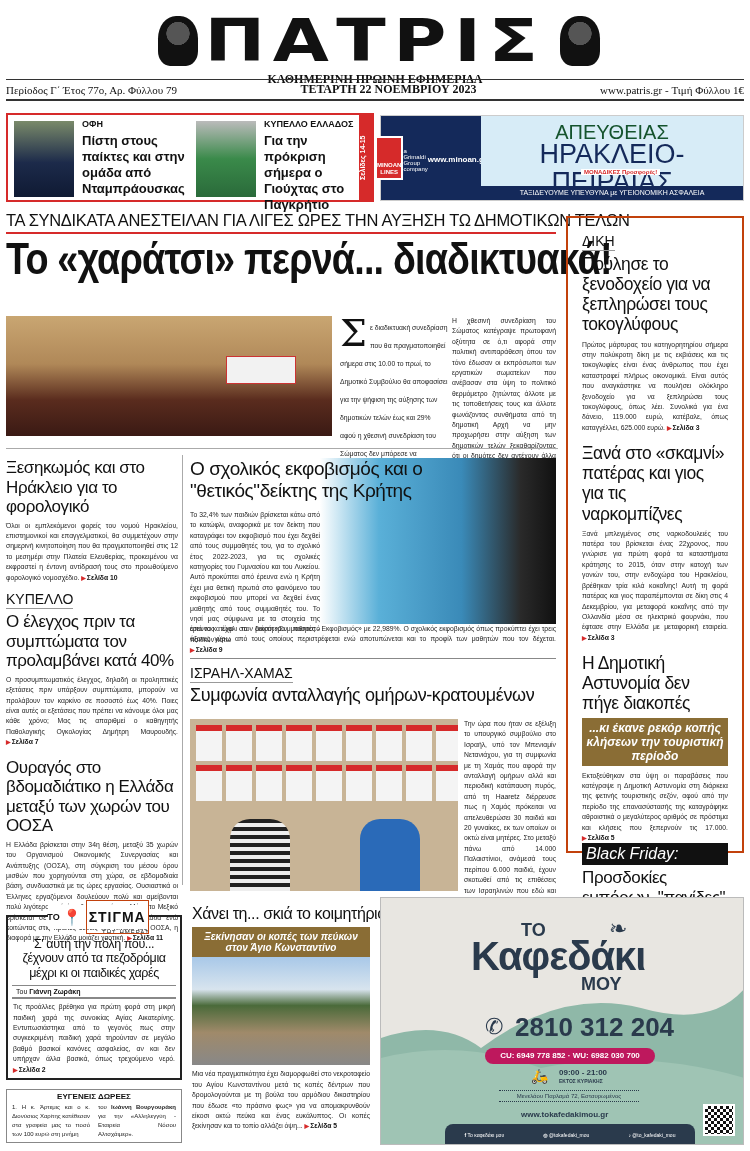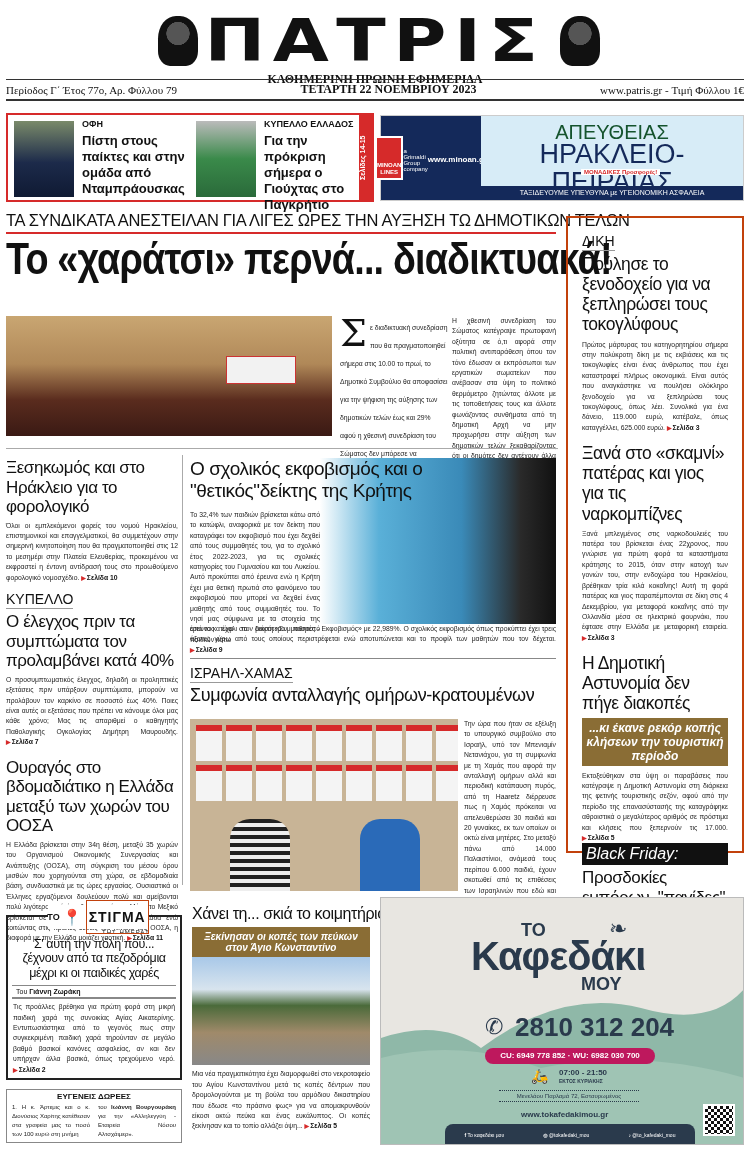--- a/index.html
+++ b/index.html
@@ -202,21 +202,21 @@
     <path d="M0 160 Q80 140 160 170 Q260 150 364 180 L364 248 L0 248Z" fill="#9fc4b4"></path>
   </svg>
   <div class="abs" style="left:140px;top:22px;font-size:18px;font-weight:bold;color:#2a3a4c">ΤΟ</div>
   <div class="abs" style="left:90px;top:36px;font-size:40px;font-weight:bold;color:#2a3a4c;letter-spacing:-1px">Καφεδάκι</div>
   <div class="abs" style="left:200px;top:76px;font-size:18px;font-weight:bold;color:#2a3a4c">ΜΟΥ</div>
   <div class="abs" style="left:228px;top:18px;font-size:22px;color:#2a3a4c">❧</div>
   <div class="abs" style="left:104px;top:116px;font-size:22px;color:#2a3a4c">✆</div>
   <div class="abs" style="left:134px;top:114px;font-size:26px;font-weight:bold;color:#2a3a4c">2810 312 204</div>
   <div class="abs" style="left:104px;top:150px;width:170px;height:16px;background:#be185d;border-radius:8px;color:#fff;font-size:8px;font-weight:bold;text-align:center;line-height:16px">CU: 6949 778 852 · WU: 6982 030 700</div>
   <div class="abs" style="left:150px;top:170px;font-size:14px;color:#2a3a4c">🛵</div>
-  <div class="abs" style="left:178px;top:170px;font-size:8px;font-weight:bold;color:#2a3a4c">07:00 - 21:50</div>
+  <div class="abs" style="left:178px;top:170px;font-size:8px;font-weight:bold;color:#2a3a4c">09:00 - 21:00</div>
   <div class="abs" style="left:178px;top:180px;font-size:5px;font-weight:bold;color:#2a3a4c">ΕΚΤΟΣ ΚΥΡΙΑΚΗΣ</div>
   <div class="abs" style="left:118px;top:192px;width:140px;border-top:1px dotted #2a3a4c;border-bottom:1px dotted #2a3a4c;font-size:6px;text-align:center;color:#2a3a4c;padding:2px 0">Μενελάου Παρλαμά 72, Εσταυρωμένος</div>
   <div class="abs" style="left:140px;top:212px;font-size:8px;font-weight:bold;color:#2a3a4c">www.tokafedakimou.gr</div>
   <div class="abs" style="left:64px;top:226px;width:250px;height:22px;background:#2a3a4c;border-radius:8px 8px 0 0;color:#fff;font-size:5px;display:flex;align-items:center;justify-content:space-around">
     <span><b>f</b> <span>Το καφεδάκι μου</span></span>
     <span><b>◎</b> <span>@tokafedaki_mou</span></span>
     <span><b>♪</b> <span>@to_kafedaki_mou</span></span>
   </div>
   <div class="abs" style="left:322px;top:206px;width:32px;height:32px;background:repeating-conic-gradient(#111 0 25%,#fff 0 50%) 0 0/6px 6px;border:2px solid #fff"></div>
 </div>

